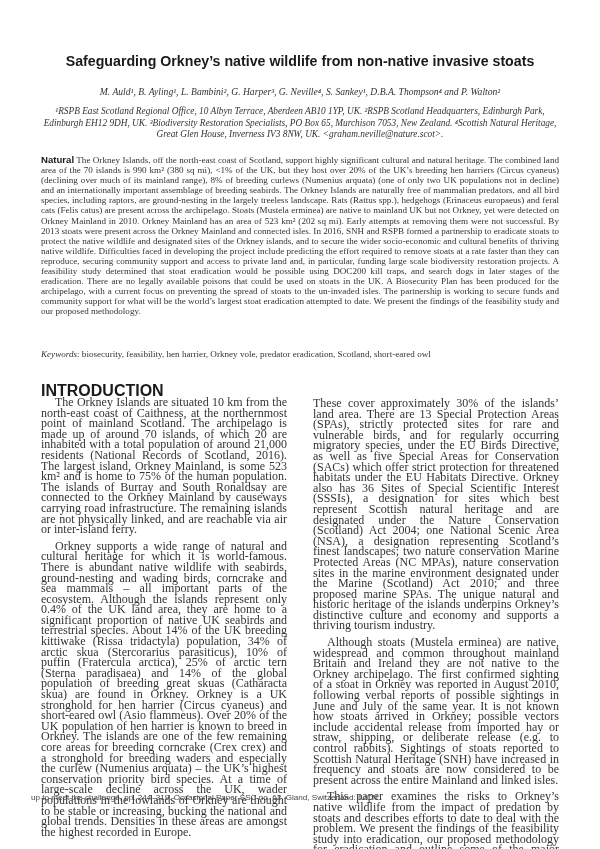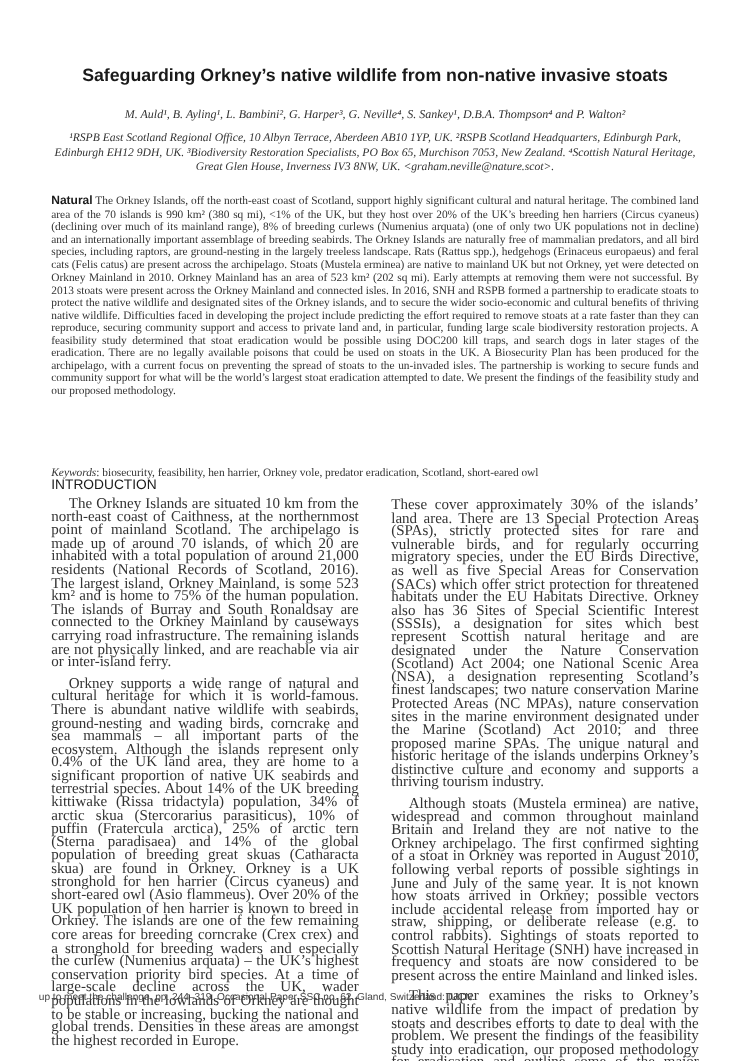--- a/index.html
+++ b/index.html
@@ -17,26 +17,26 @@
     position: absolute; left: 40px; top: 106px; width: 520px; text-align: center;
     font-family: "Liberation Serif", serif; font-style: italic; font-size: 9.3px; line-height: 11.6px; color: #333;
   }
   .abstract {
     position: absolute; left: 41px; top: 155px; width: 518px; text-align: justify;
     font-family: "Liberation Serif", serif; font-size: 9.1px; line-height: 10.1px; color: #333;
   }
   .abstract .label { font-family: "Liberation Sans", sans-serif; font-weight: bold; font-size: 9.6px; color: #1a1a1a; }
   .keywords {
     position: absolute; left: 41px; top: 349px; width: 518px;
-    font-family: "Liberation Serif", serif; font-size: 9.1px; color: #333; margin-top: 24px;
+    font-family: "Liberation Serif", serif; font-size: 9.1px; color: #333;
   }
   .keywords .klabel { font-style: italic; }
   .section-head {
     position: absolute; left: 41px; top: 382px;
-    font-family: "Liberation Sans", sans-serif; font-weight: normal; font-size: 11px; color: #1a1a1a;
+    font-family: "Liberation Sans", sans-serif; font-weight: bold; font-size: 16px; color: #1a1a1a;
   }
   .col {
     position: absolute; top: 397px; width: 246px;
     font-family: "Liberation Serif", serif; font-size: 12px; line-height: 10.6px; color: #333; text-align: justify;
   }
   .col.left { left: 41px; }
   .col.right { left: 313px; top: 398px; }
   .col p { margin: 0 0 6px 0; text-indent: 14px; }
   .col.right p:first-child { text-indent: 0; }
   .footer {

